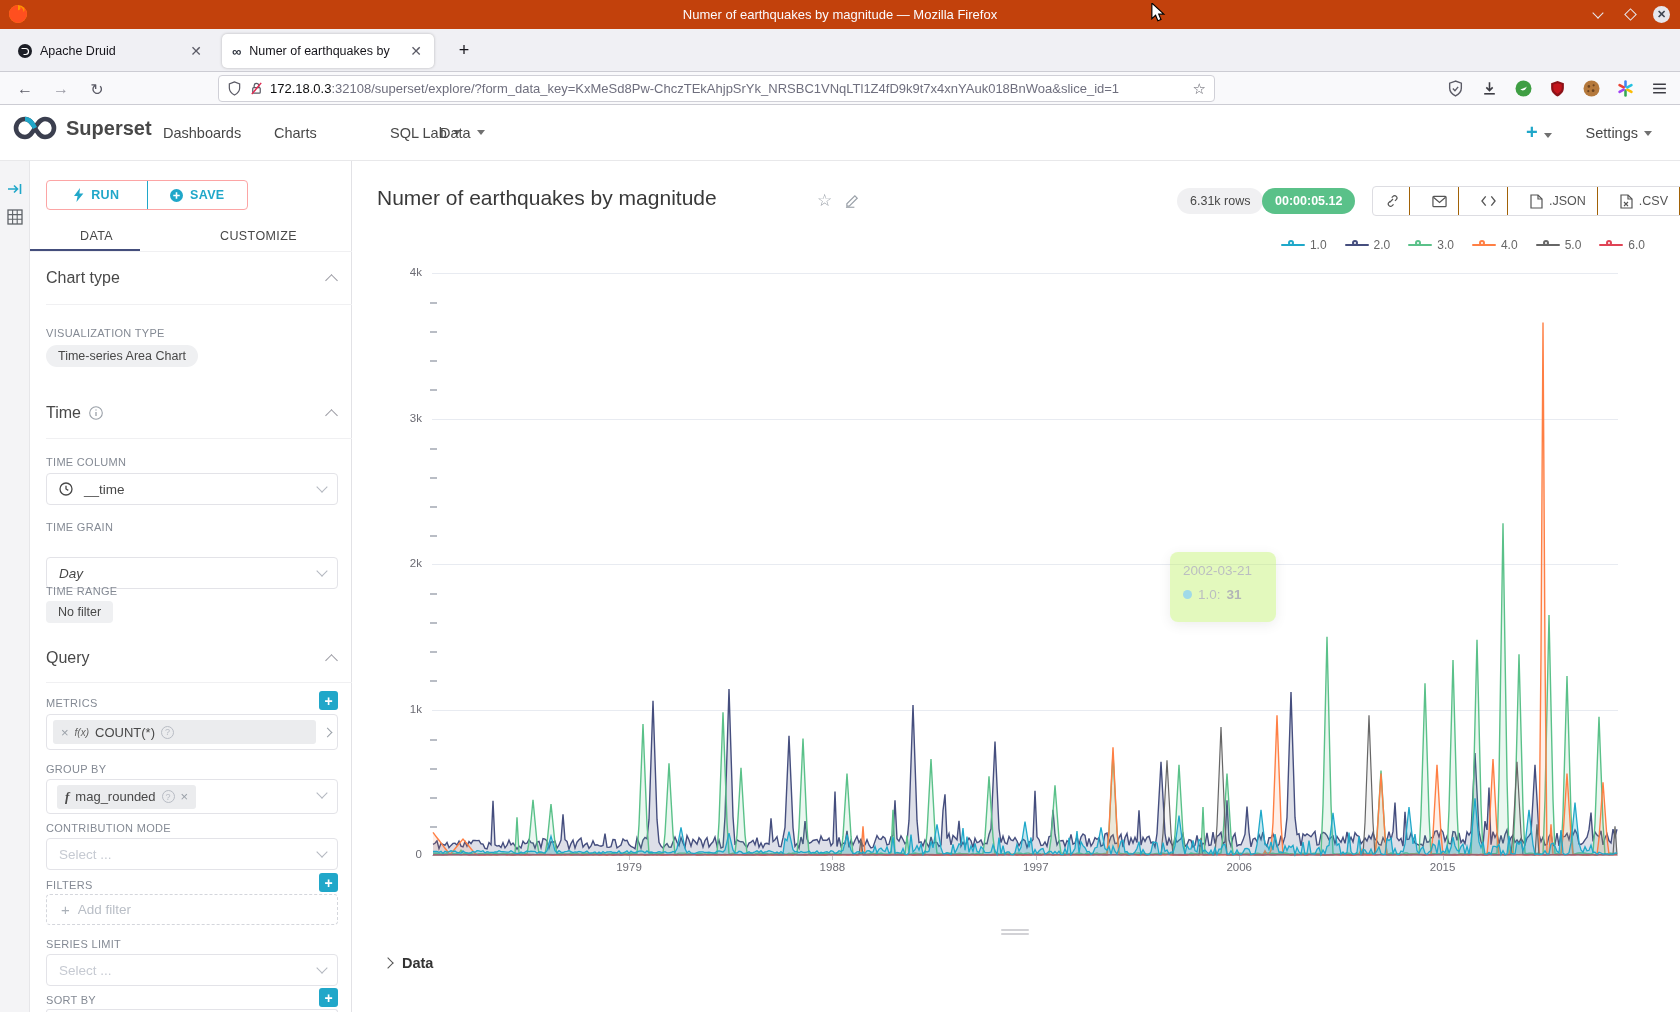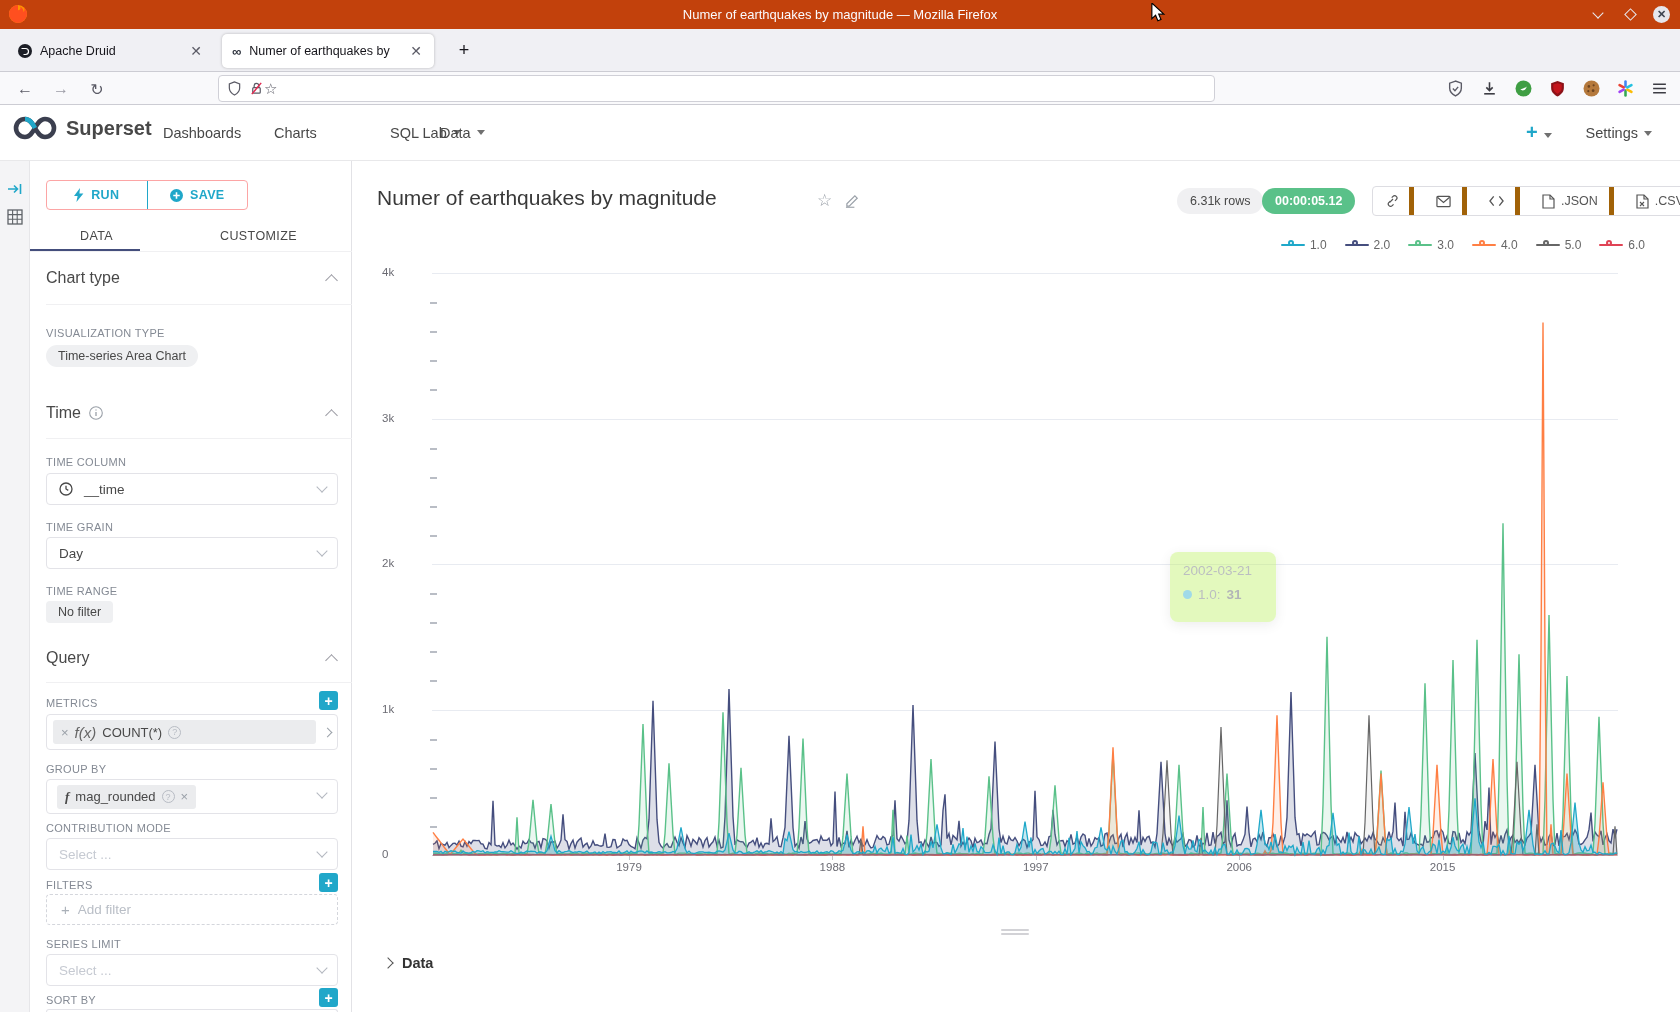--- a/index.html
+++ b/index.html
@@ -61,30 +61,30 @@
   .plusbtn{position:absolute;width:19px;height:19px;background:#20A7C9;border-radius:3px;color:#fff;font-size:14px;font-weight:bold;display:flex;align-items:center;justify-content:center;line-height:1;}
   .qmark{display:inline-flex;width:13px;height:13px;border:1px solid #b8bcc4;border-radius:50%;color:#b8bcc4;font-size:9px;align-items:center;justify-content:center;}
   .xmark{color:#9aa0a8;font-size:13px;}
   .dashedbox{position:absolute;left:16px;width:292px;height:31px;border:1px dashed #d4d6dc;border-radius:4px;display:flex;align-items:center;padding:0 14px;color:#b9bec6;font-size:13.5px;gap:8px;}
 
   
   .charttitle{position:absolute;left:377px;top:186px;font-size:21px;color:#393939;font-weight:500;}
   .badge{position:absolute;height:26px;border-radius:13px;display:flex;align-items:center;padding:0 13px;font-size:12.5px;}
   .btngroup{position:absolute;left:1372px;top:186px;height:30px;border:1px solid #dddde2;border-radius:4px;background:#fff;display:flex;align-items:center;}
   .btncell{height:100%;display:flex;align-items:center;justify-content:center;padding:0 11px;color:#555;font-size:12.5px;gap:6px;}
-  .btncell+.btncell{border-left:5px solid #a16207;padding-left:22px;}
+  .btncell+.btncell{border-left:1px solid #a16207;padding-left:22px;}
 
   
   .legend{position:absolute;right:35px;top:238px;display:flex;gap:18px;align-items:center;}
   .legitem{display:flex;align-items:center;gap:5px;font-size:12px;color:#666;}
   .legsym{position:relative;width:24px;height:10px;}
   .legsym .ln{position:absolute;left:0;top:4px;width:24px;height:2px;border-radius:1px;}
   .legsym .ring{position:absolute;left:7px;top:0;width:6px;height:6px;border:2px solid;border-radius:50%;background:#fff;}
   .gridline{position:absolute;left:432px;width:1186px;height:1px;background:#e8ebf1;}
-  .ylab{position:absolute;width:40px;font-size:11.5px;color:#6b6b73;}
+  .ylab{position:absolute;width:40px;text-align:right;font-size:11.5px;color:#6b6b73;}
   .ydash{position:absolute;left:430px;width:7px;height:2px;background:#b9bdc5;}
   .xlab{position:absolute;width:60px;text-align:center;font-size:11.5px;color:#6b6b73;top:861px;}
   .xtick{position:absolute;top:855px;width:1px;height:5px;background:#c4c4ca;}
   .xaxis{position:absolute;left:432px;top:855px;width:1186px;height:1px;background:#c9c9cf;}
   .tooltip{position:absolute;left:1170px;top:552px;width:106px;height:70px;background:#bef264;border-radius:8px;box-shadow:0 3px 14px rgba(0,0,0,.18);padding:11px 13px;opacity:.42;}
   .tooltip .tdate{font-size:13.5px;color:#5f656d;}
   .tooltip .trow{margin-top:9px;display:flex;align-items:center;gap:6px;font-size:13.5px;color:#5f656d;}
   .tooltip .dot{width:9px;height:9px;border-radius:50%;background:#1FA8C9;}
   .tooltip .tval{font-weight:bold;color:#4a4f56;}
 
@@ -138,20 +138,21 @@
     <span class="navico" style="left:84px;">↻</span>
     <div class="urlbar">
       <svg width="15" height="15" viewBox="0 0 16 16">
         <path d="M8 1 2.5 3v4.5C2.5 11 5.5 13.7 8 15c2.5-1.3 5.5-4 5.5-7.5V3z" fill="none" stroke="#5b5b66" stroke-width="1.3"></path>
       </svg>
       <svg width="15" height="15" viewBox="0 0 16 16" style="margin-left:7px;">
         <rect x="4" y="7" width="8" height="6" rx="1" fill="none" stroke="#5b5b66" stroke-width="1.3"></rect>
         <path d="M5.5 7V5a2.5 2.5 0 0 1 5 0v2" fill="none" stroke="#5b5b66" stroke-width="1.3"></path>
         <line x1="3" y1="14" x2="13" y2="2" stroke="#e22850" stroke-width="1.6"></line>
       </svg>
+      <span class="urltext"><span class="host">172.18.0.3</span><span class="rest">:32108/superset/explore/?form_data_key=KxMeSd8Pw-ChczTEkAhjpSrYk_NRSBC1VNqLTl1Z4fD9k9t7x4xnYAuk018BnWoa&amp;slice_id=1</span></span>
       <span style="color:#5b5b66;font-size:15px;flex:none;">☆</span>
     </div>
     <div class="ffright">
       <svg width="17" height="17" viewBox="0 0 16 16">
         <path d="M8 1 2.5 3v4.5C2.5 11 5.5 13.7 8 15c2.5-1.3 5.5-4 5.5-7.5V3z" fill="none" stroke="#5b5b66" stroke-width="1.3"></path>
         <path d="M5.5 8l2 2 3-3.5" fill="none" stroke="#5b5b66" stroke-width="1.3"></path>
       </svg>
       <svg width="17" height="17" viewBox="0 0 16 16">
         <path d="M8 2v8M5 7l3 3 3-3" fill="none" stroke="#3d3d44" stroke-width="1.5"></path>
           <path d="M3 13h10" stroke="#3d3d44" stroke-width="1.5"></path>
@@ -272,40 +273,40 @@
     <div class="lbl" style="top:295px;">TIME COLUMN</div>
     <div class="selbox" style="top:312px;">
       <svg width="14" height="14" viewBox="0 0 14 14" style="margin-right:11px;">
           <circle cx="7" cy="7" r="6" fill="none" stroke="#484848" stroke-width="1.3"></circle>
           <path d="M7 3.8V7l2.3 1.4" fill="none" stroke="#484848" stroke-width="1.3"></path>
         </svg>
       <span>__time</span>
       <span class="dn chev-dn"></span>
     </div>
     <div class="lbl" style="top:360px;">TIME GRAIN</div>
-    <div class="selbox" style="top:376px;">
+    <div class="selbox" style="top:396px;font-style:italic;">
       <span>Day</span>
       <span class="dn chev-dn"></span>
     </div>
     <div class="lbl" style="top:424px;">TIME RANGE</div>
     <div style="position:absolute;left:16px;top:440px;"><span class="pill" style="border-radius:4px;">No filter</span></div>
 
     <div class="sechead" style="top:488px;width:290px;">
       <span>Query</span>
         <span style="flex:1"></span>
         <span class="chev-up"></span>
     </div>
     <div class="pdivider" style="top:521px;left:16px;width:306px;"></div>
 
     <div class="lbl" style="top:536px;">METRICS</div>
     <div class="plusbtn" style="left:289px;top:530px;">+</div>
     <div class="selbox" style="top:553px;height:36px;padding:0 6px;">
       <span class="fieldpill" style="flex:1;">
         <span class="xmark">×</span>
-        <span style="font-style:italic;font-size:15px;color:#666;">f(x)</span>
+        <span style="font-style:italic;font-size:10px;color:#666;">f(x)</span>
         <span>COUNT(*)</span>
         <span class="qmark">?</span>
       </span>
       <span style="margin-left:8px;width:7px;height:7px;border-right:1.6px solid #9aa0a8;border-top:1.6px solid #9aa0a8;transform:rotate(45deg);"></span>
     </div>
 
     <div class="lbl" style="top:602px;">GROUP BY</div>
     <div class="selbox" style="top:618px;height:35px;padding:0 10px;">
       <span class="fieldpill">
         <span style="font-family:'Liberation Serif',serif;font-style:italic;font-weight:bold;">f</span>

